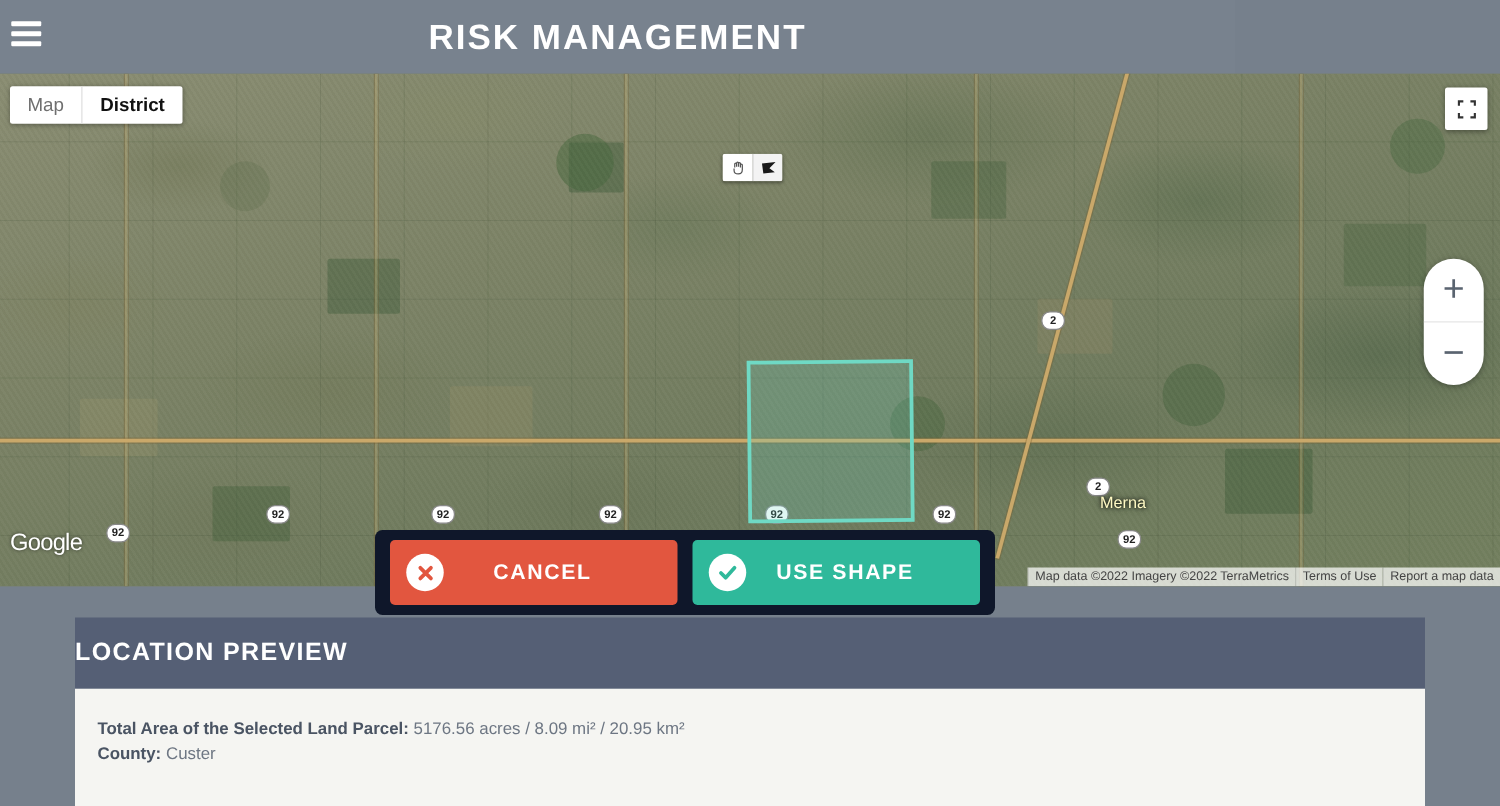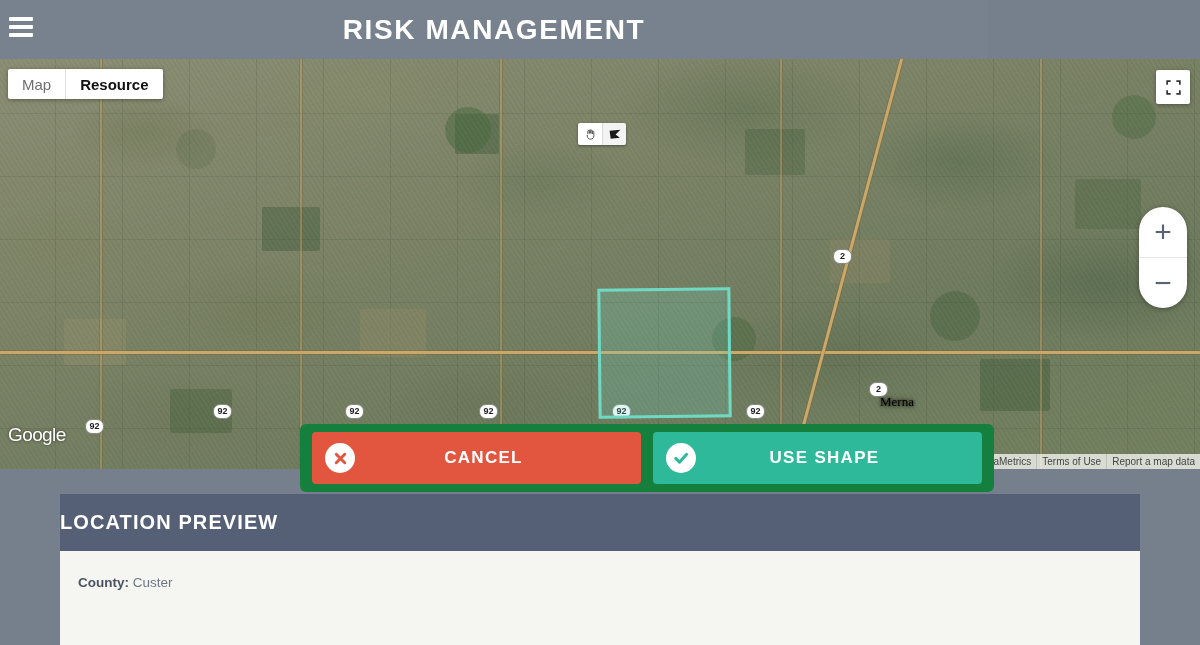--- a/index.html
+++ b/index.html
@@ -104,24 +104,24 @@
     border-radius: 7px;
     color: #222;
     font-size: 9px; font-weight: bold;
     line-height: 13px; text-align: center;
     height: 15px; min-width: 19px;
     padding: 0 2px;
     font-family: "Liberation Sans", sans-serif;
   }
   .town-label {
     position: absolute;
-    color: #000000;
+    color: #fef9c3;
     font-size: 13px;
     text-shadow: 0 0 3px rgba(0,0,0,.85), 0 0 6px rgba(0,0,0,.6);
-    font-family: Liberation Serif, serif;
+    font-family: Liberation Sans, sans-serif;
   }
 
   
   .parcel {
     position: absolute;
     left: 598px; top: 229px;
     width: 133px; height: 130px;
     border: 3px solid #6fd9c4;
     background: rgba(110,215,196,0.22);
     transform: rotate(-0.6deg);
@@ -214,22 +214,22 @@
     background: rgba(255,255,255,0.72);
     padding: 1px 5px; height: 15px; line-height: 13px;
     border-left: 1px solid rgba(0,0,0,.12);
     white-space: nowrap;
   }
 
   
   .actions {
     position: absolute;
     left: 300px; top: 424px;
-    width: 694px; height: 68px;
-    background: #15803d;
+    width: 496px; height: 68px;
+    background: #0f172a;
     border-radius: 6px;
     display: flex; align-items: center; gap: 12px;
     padding: 0 12px;
     z-index: 20;
   }
   .btn {
     flex: 1;
     height: 52px;
     border: none;
     border-radius: 4px;
@@ -334,21 +334,21 @@
   <div class="shield" style="left:833px;top:190px;">2</div>
   <div class="shield" style="left:869px;top:323px;">2</div>
   <div class="shield" style="left:894px;top:365px;">92</div>
 
   <div class="town-label" style="left:880px;top:335px;">Merna</div>
 
   <div class="parcel"></div>
 
   <div class="maptype">
     <div class="mt-inactive">Map</div>
-    <div class="mt-active">Resource</div>
+    <div class="mt-active">District</div>
   </div>
 
   <div class="drawtools">
     <div class="tool tool-pan">
       <svg width="13" height="13" viewBox="0 0 24 24" fill="none" stroke="#555" stroke-width="1.8">
         <path d="M7 11V6a1.4 1.4 0 0 1 2.8 0v4M9.8 10V4.6a1.4 1.4 0 0 1 2.8 0V10M12.6 10V5.2a1.4 1.4 0 0 1 2.8 0V11M15.4 11V7.4a1.4 1.4 0 0 1 2.8 0V14c0 4-2.6 6.6-6 6.6S6 18.6 6 15v-2.6"></path>
       </svg>
     </div>
     <div class="tool tool-shape">
       <svg width="14" height="13" viewBox="0 0 24 24">
@@ -396,18 +396,22 @@
     <span class="lbl">USE SHAPE</span>
   </button>
 </div>
 
 <div class="card">
   <div class="card-head">
     <h2>LOCATION PREVIEW</h2>
   </div>
   <div class="card-body">
     <div class="info-line">
+      <b>Total Area of the Selected Land Parcel:</b>
+      <span>5176.56 acres / 8.09 mi² / 20.95 km²</span>
+    </div>
+    <div class="info-line">
       <b>County:</b>
       <span>Custer</span>
     </div>
 
   </div>
 </div>
 
 </body></html>

